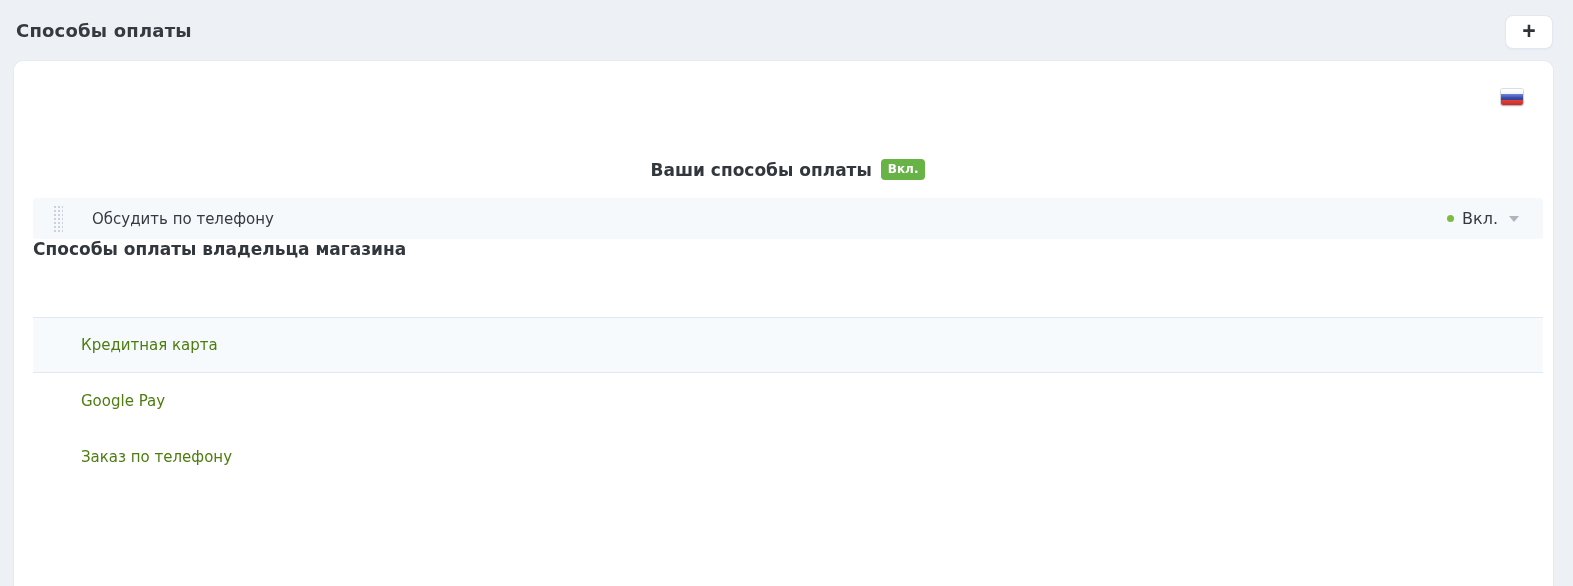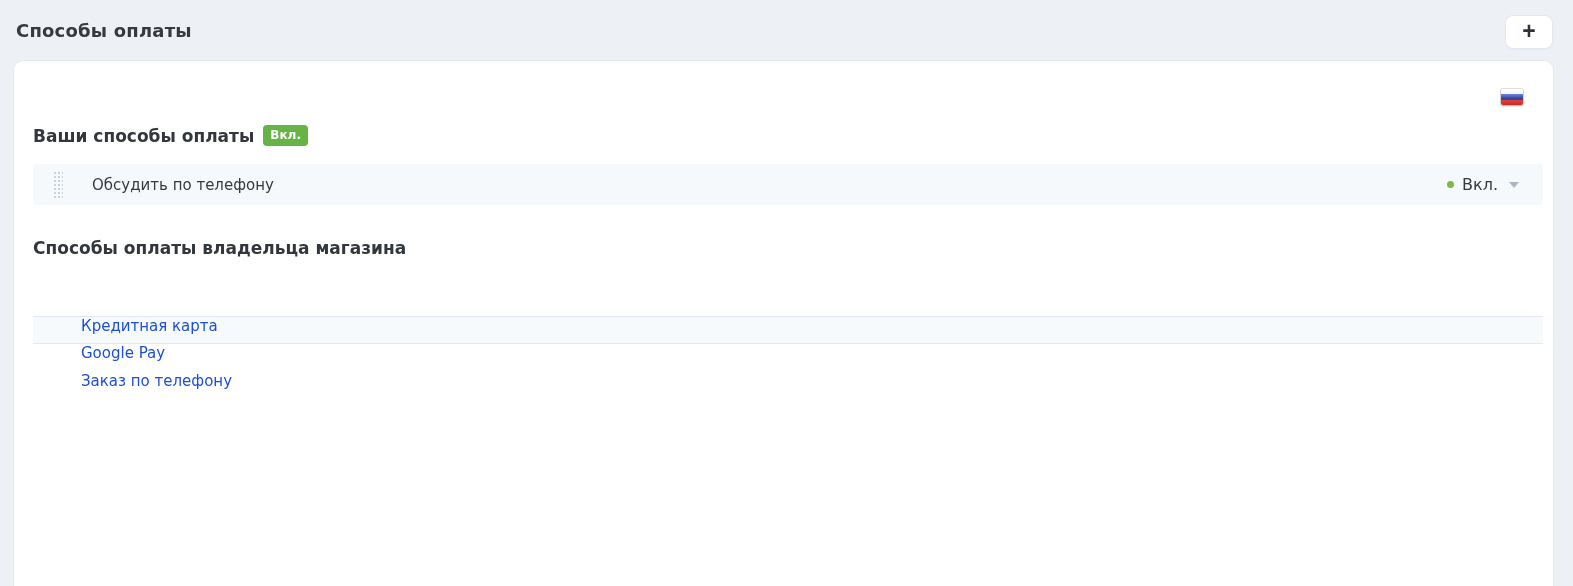--- a/index.html
+++ b/index.html
@@ -75,21 +75,21 @@
     background: linear-gradient(rgba(255,255,255,0.45), rgba(255,255,255,0.05));
   }
   .section-heading {
     font-size: 17px;
     font-weight: bold;
     color: #32373d;
     line-height: 20px;
     display: flex;
     align-items: center;
   }
-  .heading-your { margin-top: 20px; }
+  .heading-your { margin-top: 54px; justify-content: center; }
   .badge {
     display: inline-block;
     margin-left: 9px;
     background: #67b346;
     color: #ffffff;
     font-size: 12px;
     font-weight: bold;
     line-height: 1;
     padding: 4px 7px 5px;
     border-radius: 4px;
@@ -135,38 +135,38 @@
     color: #343a40;
   }
   .caret {
     margin-left: 11px;
     width: 0; height: 0;
     border-left: 5px solid transparent;
     border-right: 5px solid transparent;
     border-top: 6px solid #9aa5b1;
     opacity: 0.8;
   }
-  .heading-owner { margin-top: 33px; }
+  .heading-owner { }
   .description {
     margin-top: 31px;
     font-size: 15px;
     line-height: 22px;
     color: #3c434a;
     max-width: 1510px;
   }
   .disabled-list {
     margin-top: 58px;
   }
   .list-row {
-    height: 28px;
-    display: flex;
-    align-items: flex-start;
+    height: 56px;
+    display: flex;
+    align-items: center;
     padding-left: 48px;
     font-size: 15px;
-    color: #1d4ed8;
+    color: #4d7c0f;
     background: #ffffff;
     cursor: pointer;
   }
   .list-row.shaded {
     background: #f7fafd;
     border-top: 1px solid #e2e8f1;
     border-bottom: 1px solid #e2e8f1;
   }
 </style>
 </head>

